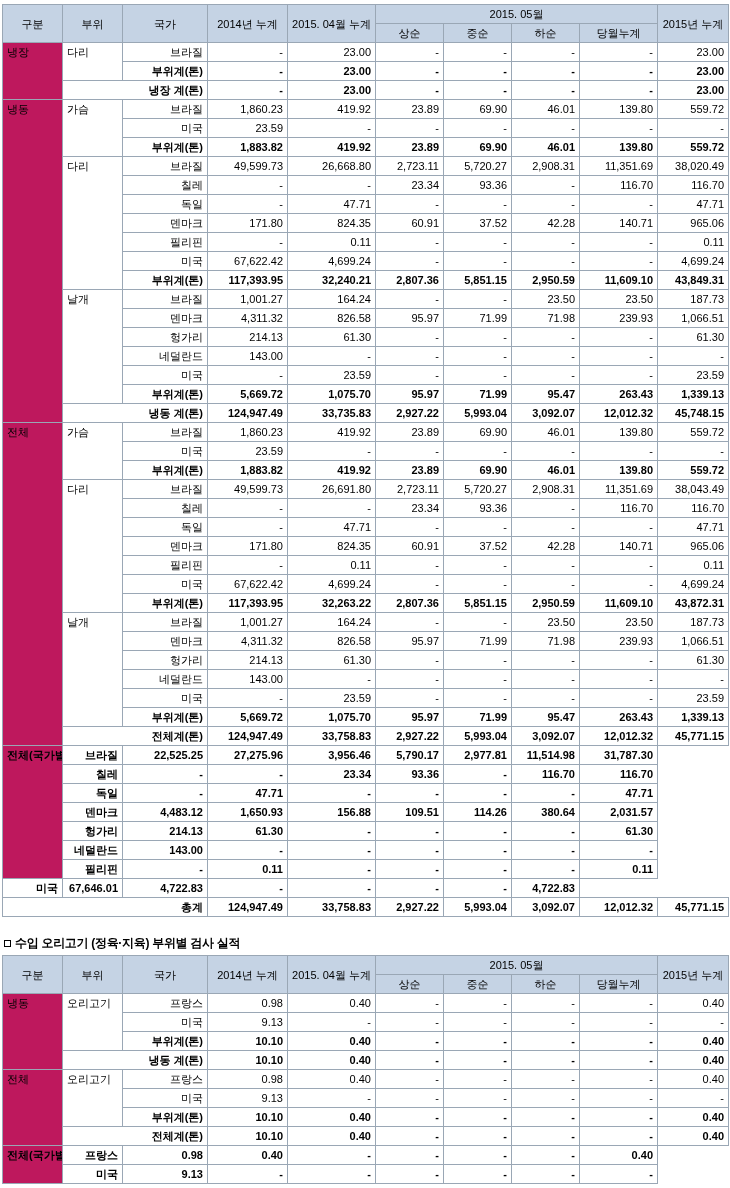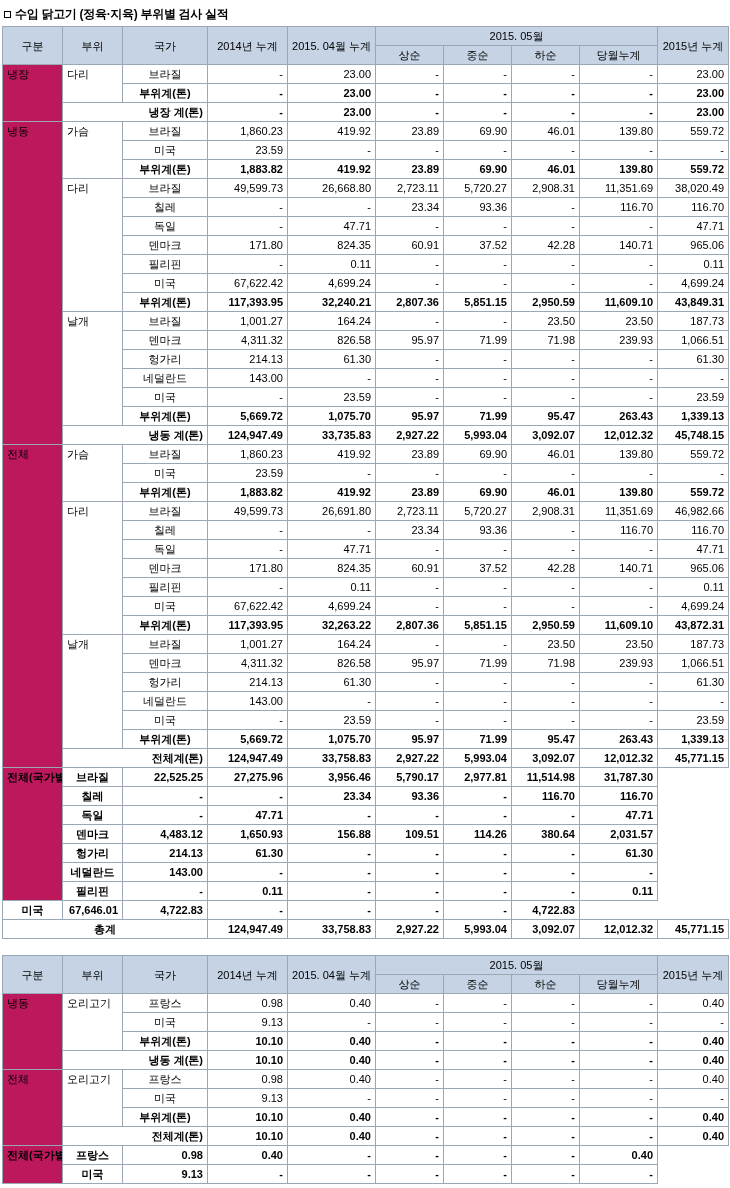--- a/index.html
+++ b/index.html
@@ -40,21 +40,21 @@
     height: 19px;
     overflow: hidden;
     white-space: nowrap;
   }
   table.grid thead th {
     background: #c5d3e4;
     text-align: center;
     font-weight: normal;
     color: #000;
   }
-  td.lbl { text-align: center; }
+  td.lbl { text-align: right; }
   td.num { text-align: right; font-variant-numeric: tabular-nums; }
   td.ctr { text-align: right; }
   .b { font-weight: bold; }
   tr.subtotal td { background: #ffffff; font-weight: bold; }
   tr.grandsum td { background: #ffffff; font-weight: bold; margin-top: 31px; }
   td.grp { vertical-align: top; text-align: left; background:#be185d; }
   td.part { vertical-align: top; text-align: left; background:#ffffff;margin-left:48px; }
   .spacer { height: 16px; }
   
   col.c0 { width: 60px; }
@@ -66,21 +66,20 @@
   col.c6 { width: 68px; }
   col.c7 { width: 68px; }
   col.c8 { width: 78px; }
   col.c9 { width: 71px; }
 </style>
 </head>
 <body>
 
 <div class="page">
   <div id="sections-root">
-      <div class="section-title"><span class="sq"></span><span>수입 닭고기 (정육·지육) 부위별 검사 실적</span></div>
       <table class="grid">
         <colgroup>
           <col class="c0">
           <col class="c1">
           <col class="c2">
           <col class="c3">
           <col class="c4">
           <col class="c5">
           <col class="c6">
           <col class="c7">
@@ -345,21 +344,21 @@
           </tr>
           <tr>
             <td class="part" rowspan="7">다리</td>
             <td class="lbl">브라질</td>
             <td class="num">49,599.73</td>
             <td class="num">26,691.80</td>
             <td class="num">2,723.11</td>
             <td class="num">5,720.27</td>
             <td class="num">2,908.31</td>
             <td class="num">11,351.69</td>
-            <td class="num">46,982.66</td>
+            <td class="num">38,043.49</td>
           </tr>
           <tr>
             <td class="lbl">칠레</td>
             <td class="num">-</td>
             <td class="num">-</td>
             <td class="num">23.34</td>
             <td class="num">93.36</td>
             <td class="num">-</td>
             <td class="num">116.70</td>
             <td class="num">116.70</td>
@@ -572,20 +571,21 @@
             <td class="num b">33,758.83</td>
             <td class="num b">2,927.22</td>
             <td class="num b">5,993.04</td>
             <td class="num b">3,092.07</td>
             <td class="num b">12,012.32</td>
             <td class="num b">45,771.15</td>
           </tr>
         </tbody>
       </table>
       <div class="spacer"></div>
+      <div class="section-title"><span class="sq"></span><span>수입 오리고기 (정육·지육) 부위별 검사 실적</span></div>
       <table class="grid">
         <colgroup>
           <col class="c0">
           <col class="c1">
           <col class="c2">
           <col class="c3">
           <col class="c4">
           <col class="c5">
           <col class="c6">
           <col class="c7">

